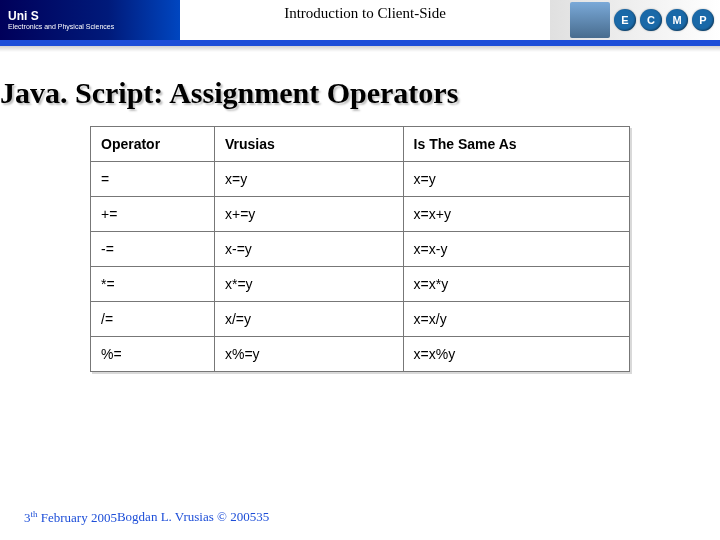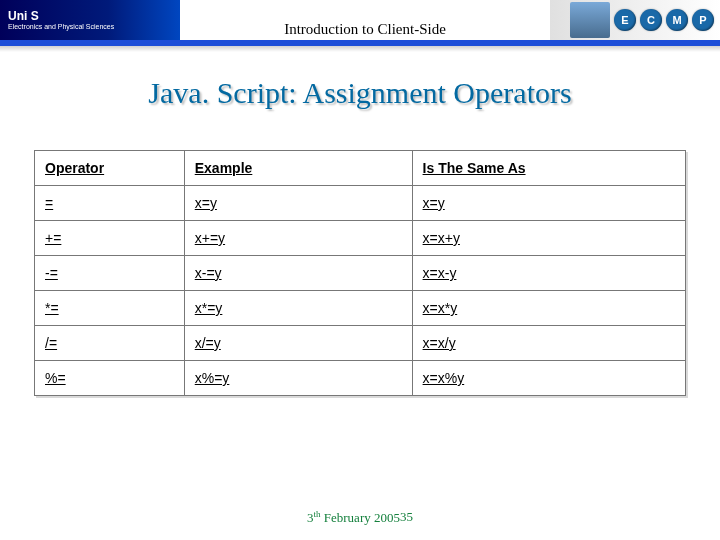--- a/index.html
+++ b/index.html
@@ -35,21 +35,21 @@
   }
   .logo-left .small {
     font-size: 7px;
     font-weight: normal;
     display: block;
   }
   .header-title {
     flex: 1;
     text-align: center;
     font-size: 15px;
-    padding-top: 20px;
+    padding-top: 4px;
     line-height: 1.2;
     color: #000;
   }
   .logo-right {
     width: 170px;
     background: linear-gradient(90deg, #e0e0e0 0%, #ffffff 100%);
     display: flex;
     align-items: center;
     justify-content: flex-end;
     padding: 4px 6px;
@@ -72,30 +72,28 @@
   .shadow-accent {
     position: absolute;
     left: 0;
     top: 46px;
     width: 100%;
     height: 6px;
     background: linear-gradient(180deg, rgba(0,0,0,0.18), rgba(0,0,0,0));
   }
   .slide-title {
     margin-top: 30px;
-    text-align: center;
     font-size: 30px;
-    font-weight: normal;
-    color: #0369a1;
+    font-weight: bold;
+    color: #000000;
     text-shadow: 2px 2px 2px rgba(0,0,0,0.25);
   }
   .table-wrap {
-    margin: 40px auto 0 auto;
-    width: 652px;
-    text-decoration: underline;
+    margin: 16px auto 0 auto;
+    width: 540px;
   }
   table {
     border-collapse: collapse;
     width: 100%;
     background: #fff;
     box-shadow: 2px 2px 0 #d9d9d9;
   }
   th, td {
     border: 1px solid #777;
     padding: 9px 10px;
@@ -110,24 +108,24 @@
   }
   td.operator-cell { width: 23%; }
   td.example-cell { width: 35%; }
   td.same-cell { width: 42%; }
   .footer {
     position: absolute;
     left: 0;
     bottom: 14px;
     width: 100%;
     display: flex;
-    justify-content: center;
+    justify-content: flex-start;
     padding: 0 24px;
     font-size: 13px;
-    color: #15803d;
+    color: #1d4ed8;
   }
   .footer .sup { font-size: 9px; vertical-align: super; }
   .logo-right .photo {
     width: 40px;
     height: 36px;
     background: linear-gradient(180deg,#7aa9d8 0%,#486c8e 100%);
     border-radius: 2px;
   }
 </style>
 </head>
@@ -153,21 +151,21 @@
 </div>
 <div class="shadow-accent"></div>
 
 <h1 class="slide-title">Java. Script: Assignment Operators</h1>
 
 <div class="table-wrap">
   <table>
     <thead>
       <tr>
         <th>Operator</th>
-        <th>Example</th>
+        <th>Vrusias</th>
         <th>Is The Same As</th>
       </tr>
     </thead>
     <tbody id="table-body">
         <tr>
           <td class="operator-cell">=</td>
           <td class="example-cell">x=y</td>
           <td class="same-cell">x=y</td>
         </tr>
         <tr>
@@ -196,14 +194,15 @@
           <td class="same-cell">x=x%y</td>
         </tr>
       </tbody>
   </table>
 </div>
 
 <div class="footer">
   <span>
     <span>3</span><span class="sup">th</span><span> February 2005</span>
   </span>
+  <span>Bogdan L. Vrusias © 2005</span>
   <span>35</span>
 </div>
 
 </body></html>

